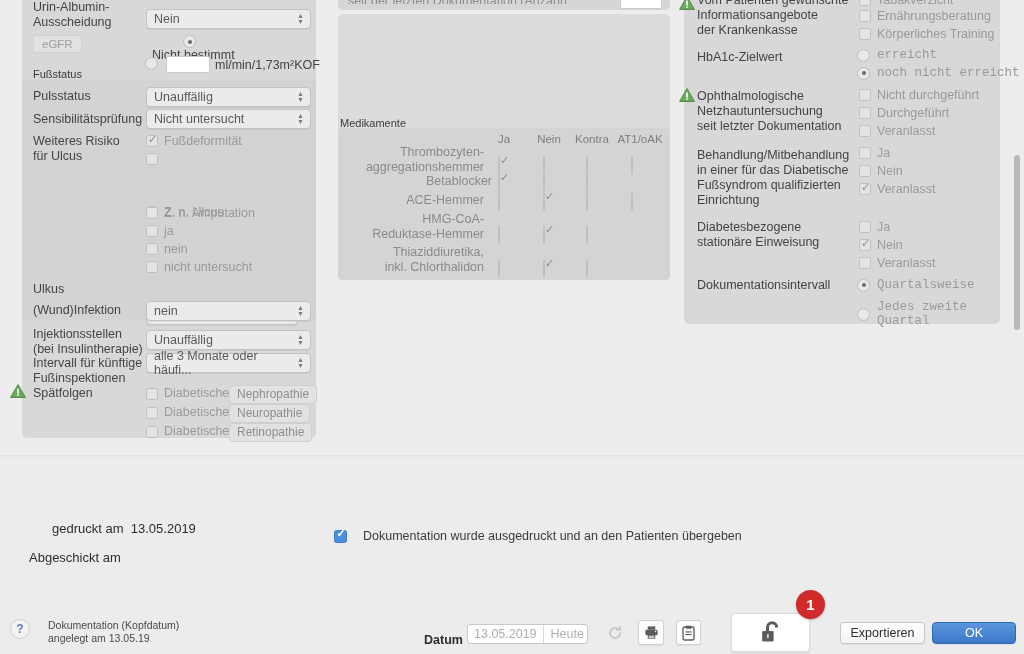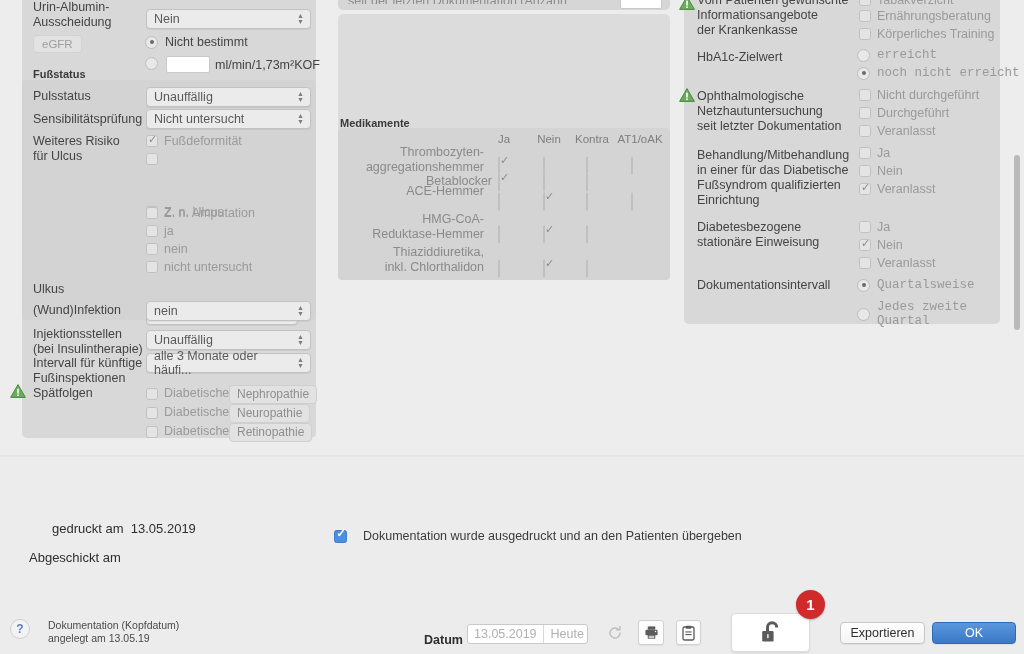--- a/index.html
+++ b/index.html
@@ -27,21 +27,21 @@
   
   .panel{
     position:absolute; background:#d8d8d8; border-radius:5px;
   }
   .panel-inner{
     position:absolute; background:#d3d3d3; border-radius:4px;
   }
 
   .lbl{ font-size:12.5px; color:#444; line-height:15px; }
   .lbl-dim{ font-size:12.5px; color:#8c8c8c; line-height:15px; }
-  .lbl-bold{ font-size:11px; font-weight:bold; color:#3a3a3a; }
+  .lbl-bold{ font-size:11px; font-weight:normal; color:#3a3a3a; }
 
   
   .popup{
     position:absolute; height:20px; background:#ebebeb;
     border:1px solid #c2c2c2; border-radius:4px;
     box-shadow:0 1px 0 rgba(0,0,0,.06);
     font-size:12.5px; color:#5a5a5a;
     display:flex; align-items:center; padding:0 18px 0 7px;
   }
   .popup .chev{
@@ -194,21 +194,21 @@
       <span>Nein</span>
       <span class="chev">
           <span>▲</span>
           <span>▼</span>
         </span>
     </div>
 
     <div style="position:absolute; left:33px; top:34px;">
       <span class="pill-key">eGFR</span>
     </div>
-    <div class="rdrow" style="left:145px; top:35px;">
+    <div class="rdrow" style="left:145px; top:35px;flex-direction:column;">
       <span class="rd on"></span>
       <span class="rdtext-dark">Nicht bestimmt</span>
     </div>
     <div class="rdrow" style="left:145px; top:57px;">
       <span class="rd"></span>
     </div>
     <div class="tfield" style="left:166px; top:56px; width:44px;"></div>
     <div class="lbl" style="position:absolute; left:215px; top:58px;">
       <span>ml/min/1,73m²KOF</span>
     </div>
@@ -390,21 +390,21 @@
     <div class="med-cb" style="left:586px; top:157px;"><span class="cb"></span></div>
     <div class="med-cb" style="left:631px; top:157px;"><span class="cb"></span></div>
 
     <div class="med-lbl" style="left:354px; top:174px; width:138px;text-align:right;">
       <span>Betablocker</span>
     </div>
     <div class="med-cb" style="left:498px; top:174px;"><span class="cb on"></span></div>
     <div class="med-cb" style="left:543px; top:174px;"><span class="cb"></span></div>
     <div class="med-cb" style="left:586px; top:174px;"><span class="cb"></span></div>
 
-    <div class="med-lbl" style="left:346px; top:184px; width:138px;">
+    <div class="med-lbl" style="left:346px; top:193px; width:138px;">
       <span>ACE-Hemmer</span>
     </div>
     <div class="med-cb" style="left:498px; top:193px;"><span class="cb"></span></div>
     <div class="med-cb" style="left:543px; top:193px;"><span class="cb on"></span></div>
     <div class="med-cb" style="left:586px; top:193px;"><span class="cb"></span></div>
     <div class="med-cb" style="left:631px; top:193px;"><span class="cb"></span></div>
 
     <div class="med-lbl" style="left:346px; top:212px; width:138px;">
       <span>HMG-CoA-</span><br>
       <span>Reduktase-Hemmer</span>

